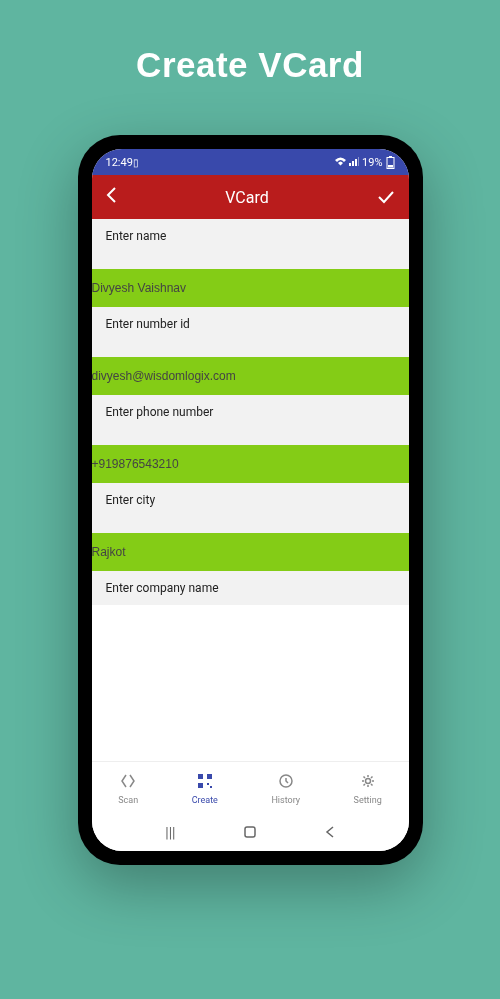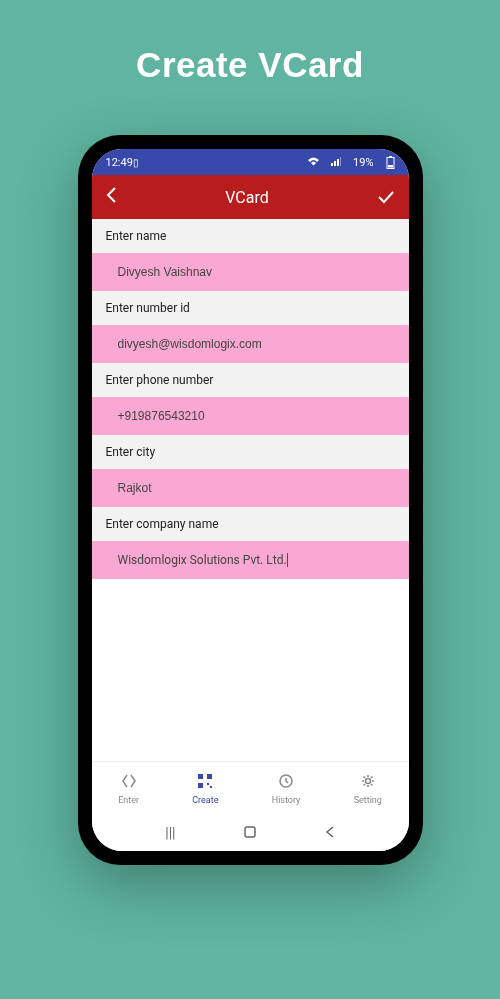--- a/index.html
+++ b/index.html
@@ -54,21 +54,21 @@
       color: #ffffff;
       font-size: 11px;
     }
     .status-left {
       display: flex;
       align-items: center;
     }
     .status-right {
       display: flex;
       align-items: center;
-      gap: 12px;
+      gap: 3px;
     }
     .status-icon {
       font-size: 10px;
     }
     .app-bar {
       background: #b91c1c;
       height: 44px;
       display: flex;
       align-items: center;
       justify-content: space-between;
@@ -89,30 +89,31 @@
     }
     .form-content {
       flex: 1;
       background: #f2f2f2;
       display: flex;
       flex-direction: column;
     }
     .field-group {
       display: flex;
       flex-direction: column;
+      gap: 16px;
     }
     .field-label {
       font-size: 12px;
       color: #222222;
       padding: 10px 14px 10px 14px;
       background: #f2f2f2;
     }
     .field-input {
-      background: #f9a8d4;
-      padding: 12px 26px;
+      background: #84cc16;
+      padding: 12px 0;
       font-size: 12px;
       color: #444444;
       border: none;
       width: 100%;
       outline: none;
     }
     .cursor {
       display: inline-block;
       width: 1px;
       height: 14px;
@@ -232,37 +233,33 @@
         <input class="field-input" value="+919876543210" style="">
       </div>
 
       <div class="field-group">
         <div class="field-label">Enter city</div>
         <input class="field-input" value="Rajkot" style="">
       </div>
 
       <div class="field-group">
         <div class="field-label">Enter company name</div>
-        <div class="field-input" style="display:flex;align-items:center;">
-          <span>Wisdomlogix Solutions Pvt. Ltd.</span>
-            <span class="cursor"></span>
-        </div>
       </div>
 
       <div class="spacer"></div>
     </div>
 
     <div class="bottom-nav">
       <div class="nav-item">
         <span class="nav-icon">
           <svg width="16" height="16" viewBox="0 0 16 16" fill="none" stroke="#888" stroke-width="1.5">
               <path d="M6 2 L2 8 L6 14 M10 2 L14 8 L10 14"></path>
             </svg>
         </span>
-        <span>Enter</span>
+        <span>Scan</span>
       </div>
       <div class="nav-item active">
         <span class="nav-icon">
           <svg width="16" height="16" viewBox="0 0 16 16" fill="#3949ab">
               <rect x="1" y="1" width="5" height="5"></rect>
               <rect x="10" y="1" width="5" height="5"></rect>
               <rect x="1" y="10" width="5" height="5"></rect>
               <rect x="10" y="10" width="2" height="2"></rect>
               <rect x="13" y="13" width="2" height="2"></rect>
             </svg>

